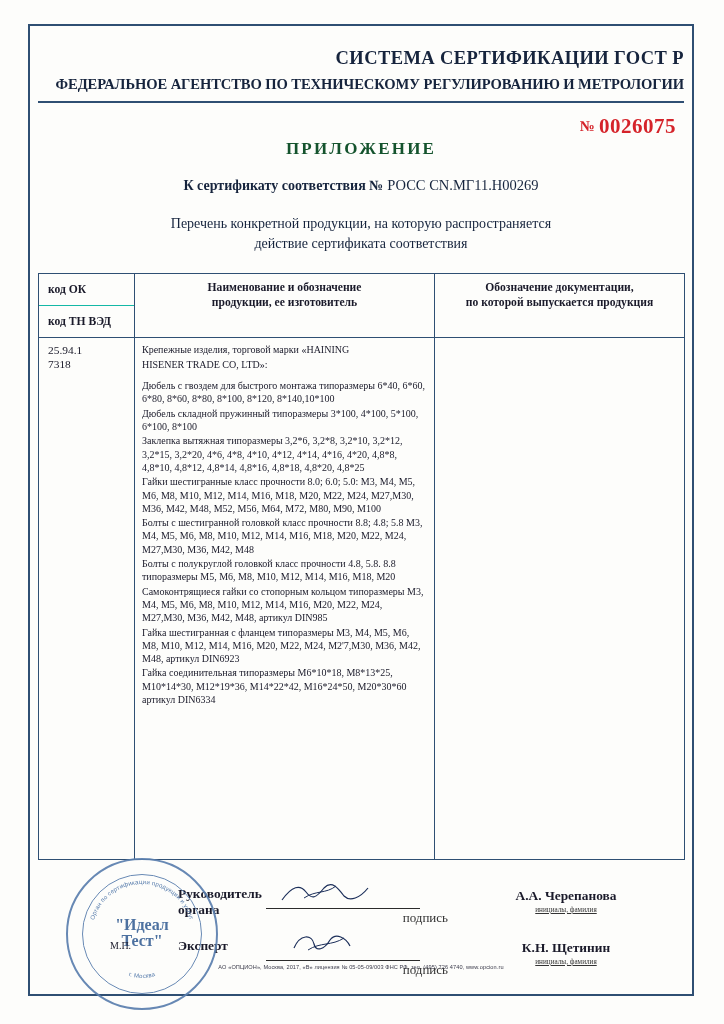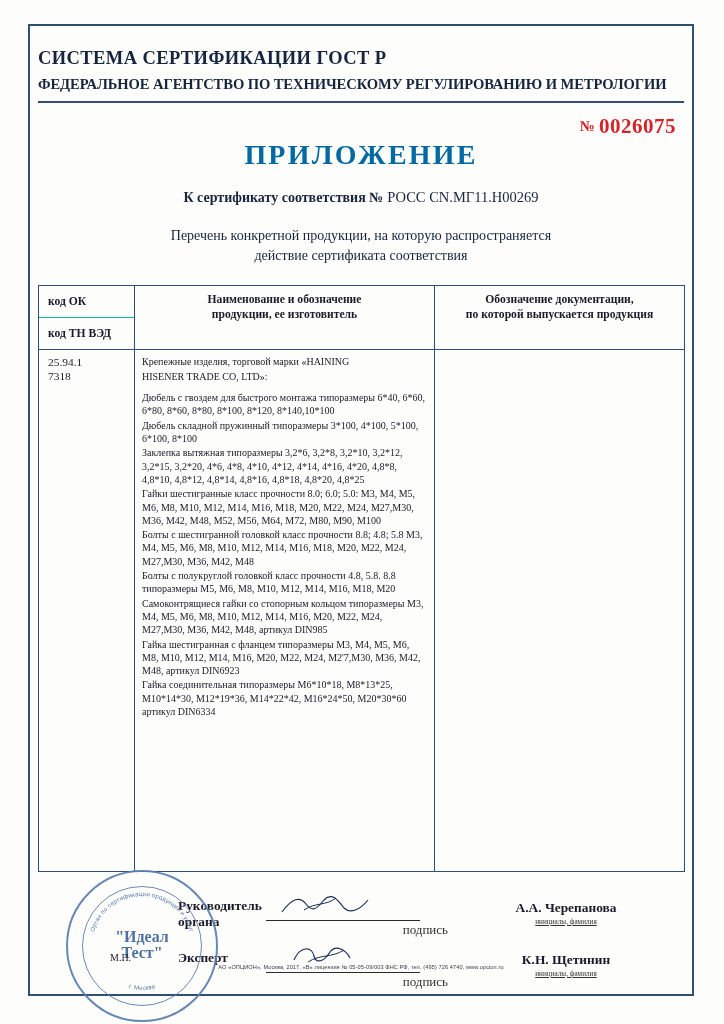--- a/index.html
+++ b/index.html
@@ -35,21 +35,21 @@
     position: absolute;
     left: 38px;
     top: 34px;
     width: 646px;
     height: 952px;
     box-sizing: border-box;
   }
 
   
   .hdr {
-    text-align: left;
+    text-align: right;
     padding-top: 14px;
   }
   .hdr-title {
     font-size: 18.5px;
     font-weight: bold;
     letter-spacing: 0.4px;
     color: #16243d;
   }
   .hdr-sub {
     font-size: 14.6px;
@@ -80,25 +80,25 @@
     font-family: "Liberation Serif", serif;
   }
   .num-stamp .num-sign {
     font-size: 15px;
     vertical-align: 2px;
     margin-right: 4px;
   }
 
   .doc-title {
     text-align: center;
-    font-size: 28px;
+    font-size: 17px;
     font-weight: bold;
     letter-spacing: 2.2px;
     margin-top: 2px;
-    color: #0369a1;
+    color: #14532d;
   }
   .cert-line {
     text-align: center;
     font-size: 14px;
     font-weight: bold;
     margin-top: 18px;
     color: #16243d;
   }
   .cert-line .cert-num {
     font-weight: normal;

